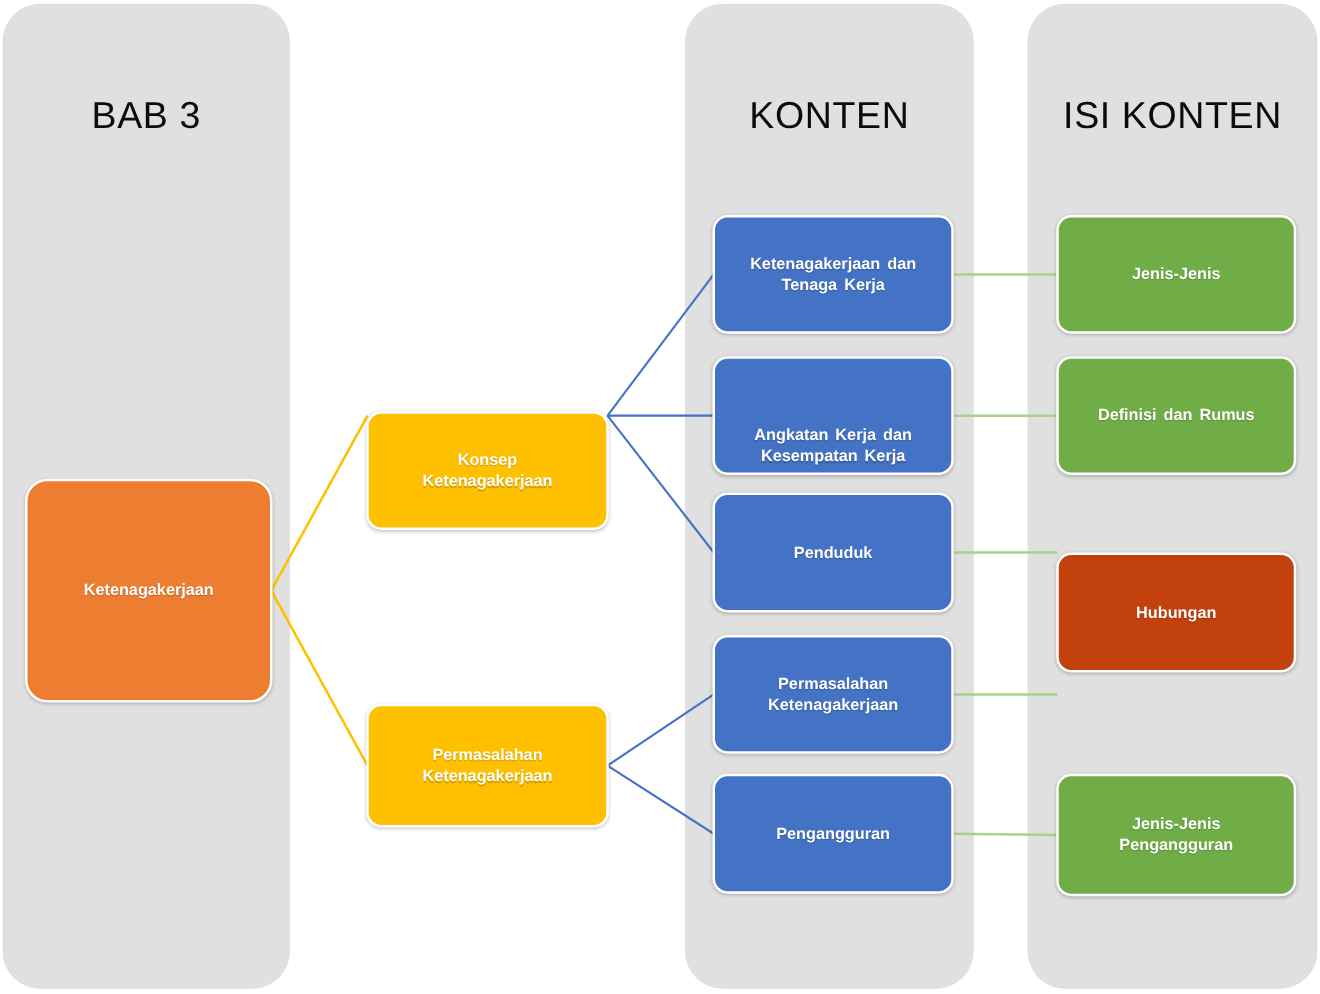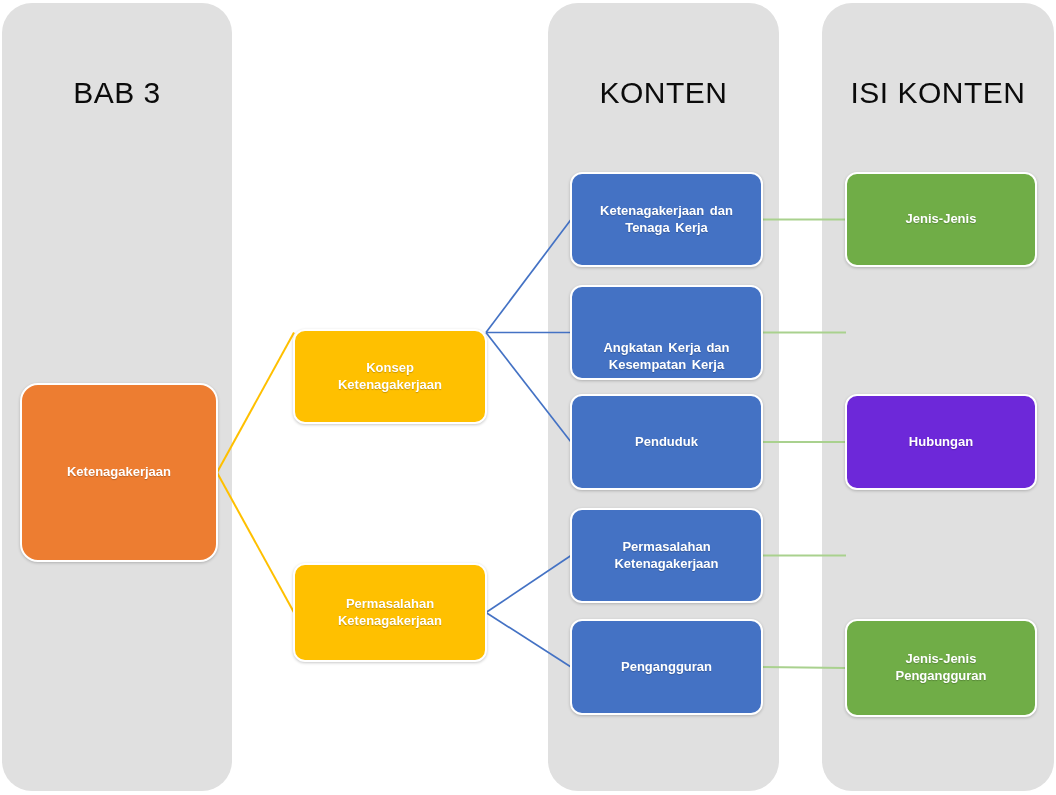--- a/index.html
+++ b/index.html
@@ -134,21 +134,24 @@
   <div class="node" id="node-konten-permasalahan" style="background-color: rgb(68, 114, 196);">
     <span class="node-label">Permasalahan
 Ketenagakerjaan</span>
   </div>
   <div class="node" id="node-konten-pengangguran" style="background-color: rgb(68, 114, 196);">
     <span class="node-label">Pengangguran</span>
   </div>
   <div class="node" id="node-isi-jenis" style="background-color: rgb(112, 173, 71);">
     <span class="node-label">Jenis-Jenis</span>
   </div>
-  <div class="node" id="node-isi-hubungan" style="background-color: #6d28d9;">
+  <div class="node" id="node-isi-definisi-rumus" style="background-color: rgb(112, 173, 71);">
+    <span class="node-label">Definisi dan Rumus</span>
+  </div>
+  <div class="node" id="node-isi-hubungan" style="background-color: #c2410c; margin-top: 48px;">
     <span class="node-label">Hubungan</span>
   </div>
   <div class="node" id="node-isi-jenis-pengangguran" style="background-color: rgb(112, 173, 71);">
     <span class="node-label">Jenis-Jenis
 Pengangguran</span>
   </div>
 
 </div>
 
 </body></html>

